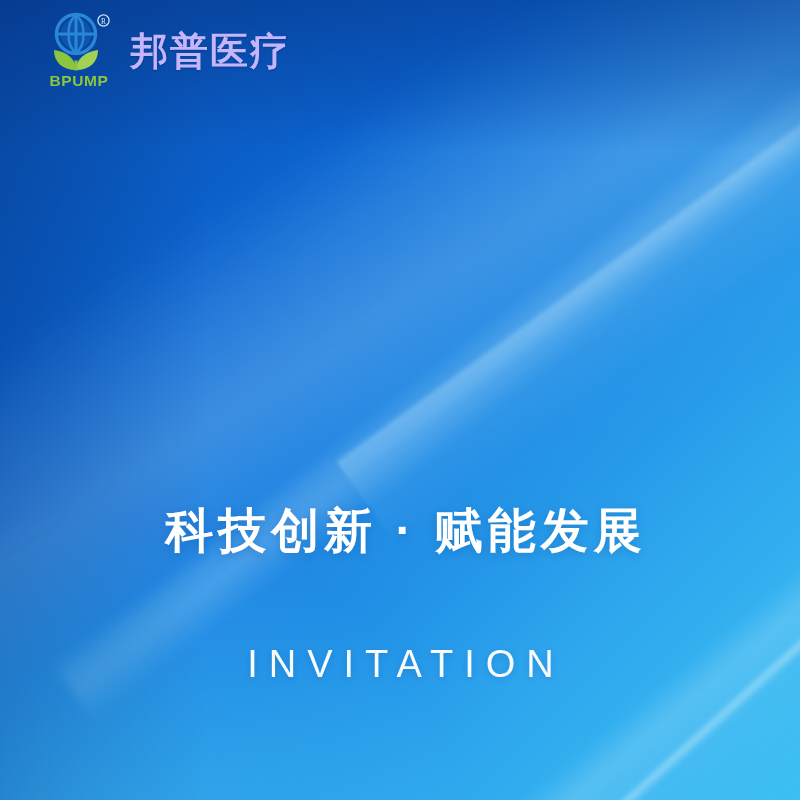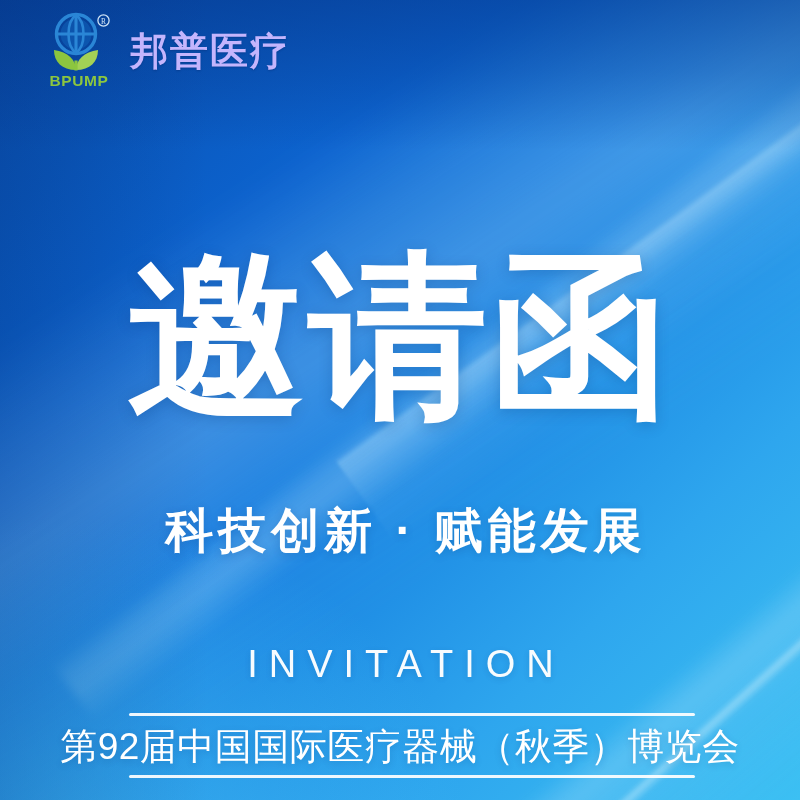--- a/index.html
+++ b/index.html
@@ -323,26 +323,20 @@
             <path d="M28.4 58.5 L28.4 48.5 L31.6 48.5 L31.6 58.5 Z" fill="#8cc63f"></path>
           </g>
 
           <text x="33" y="74" font-family="'Liberation Sans', sans-serif" font-size="15.5" font-weight="700" letter-spacing="0.6" fill="#8cc63f" text-anchor="middle">BPUMP</text>
         </svg>
       </div>
 
       <div class="brand-name">邦普医疗</div>
     </div>
 
-    <div class="title-main">邀请函</div>
 
     <div class="slogan">科技创新 · 赋能发展</div>
 
     <div class="eng">INVITATION</div>
 
-    <div class="footer-block">
-      <div class="rule rule-top"></div>
-      <div class="footer-text">第92届中国国际医疗器械（秋季）博览会</div>
-      <div class="rule rule-bottom"></div>
-    </div>
 
   </div>
 </div>
 
 </body></html>

